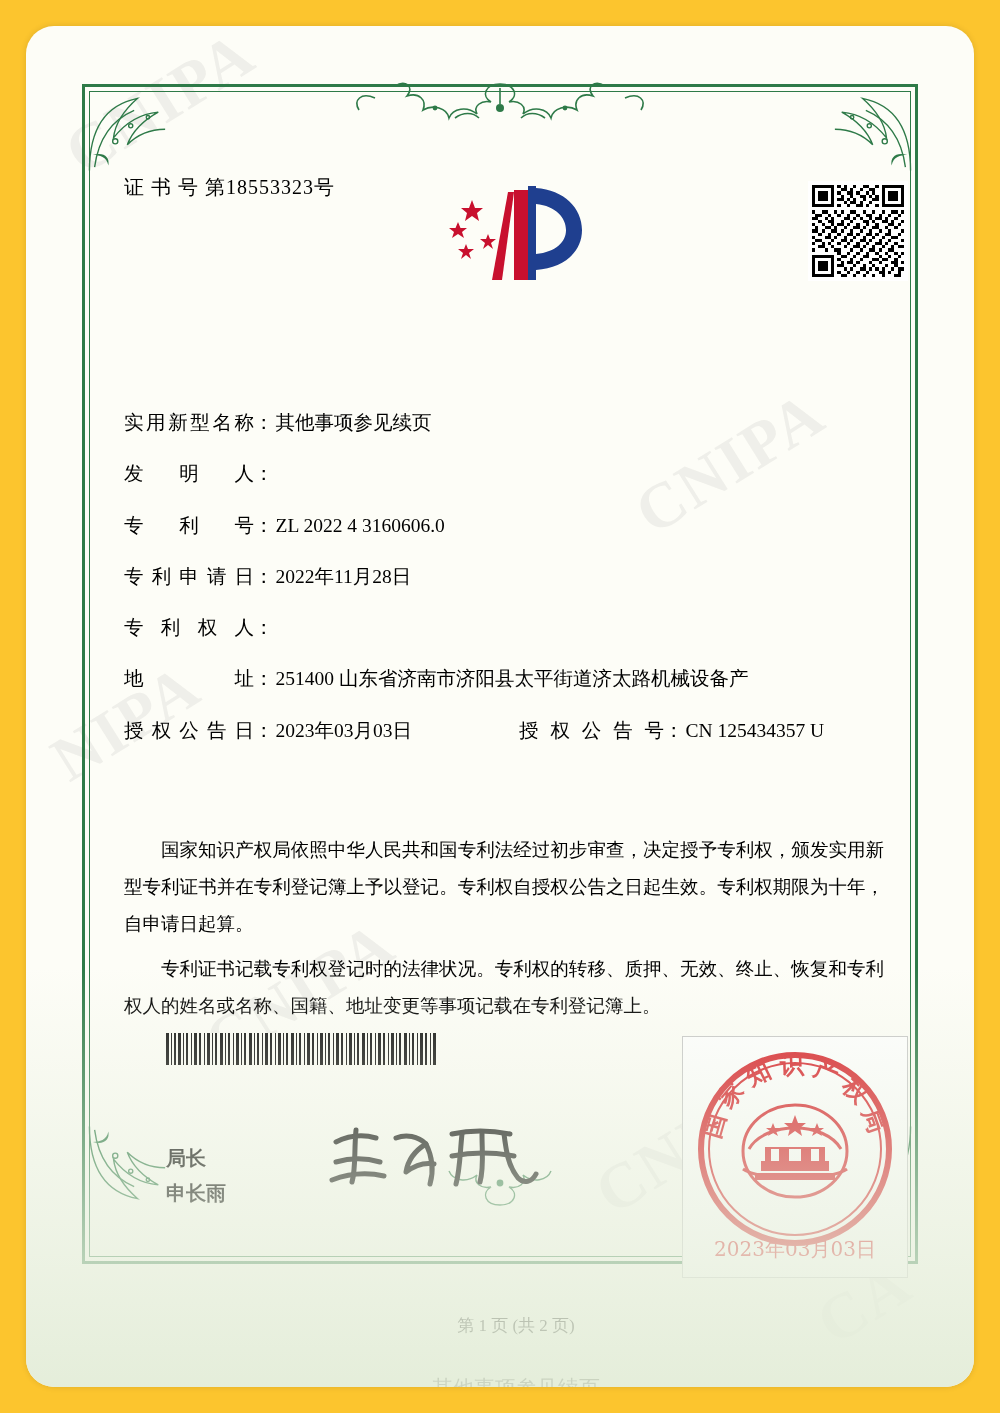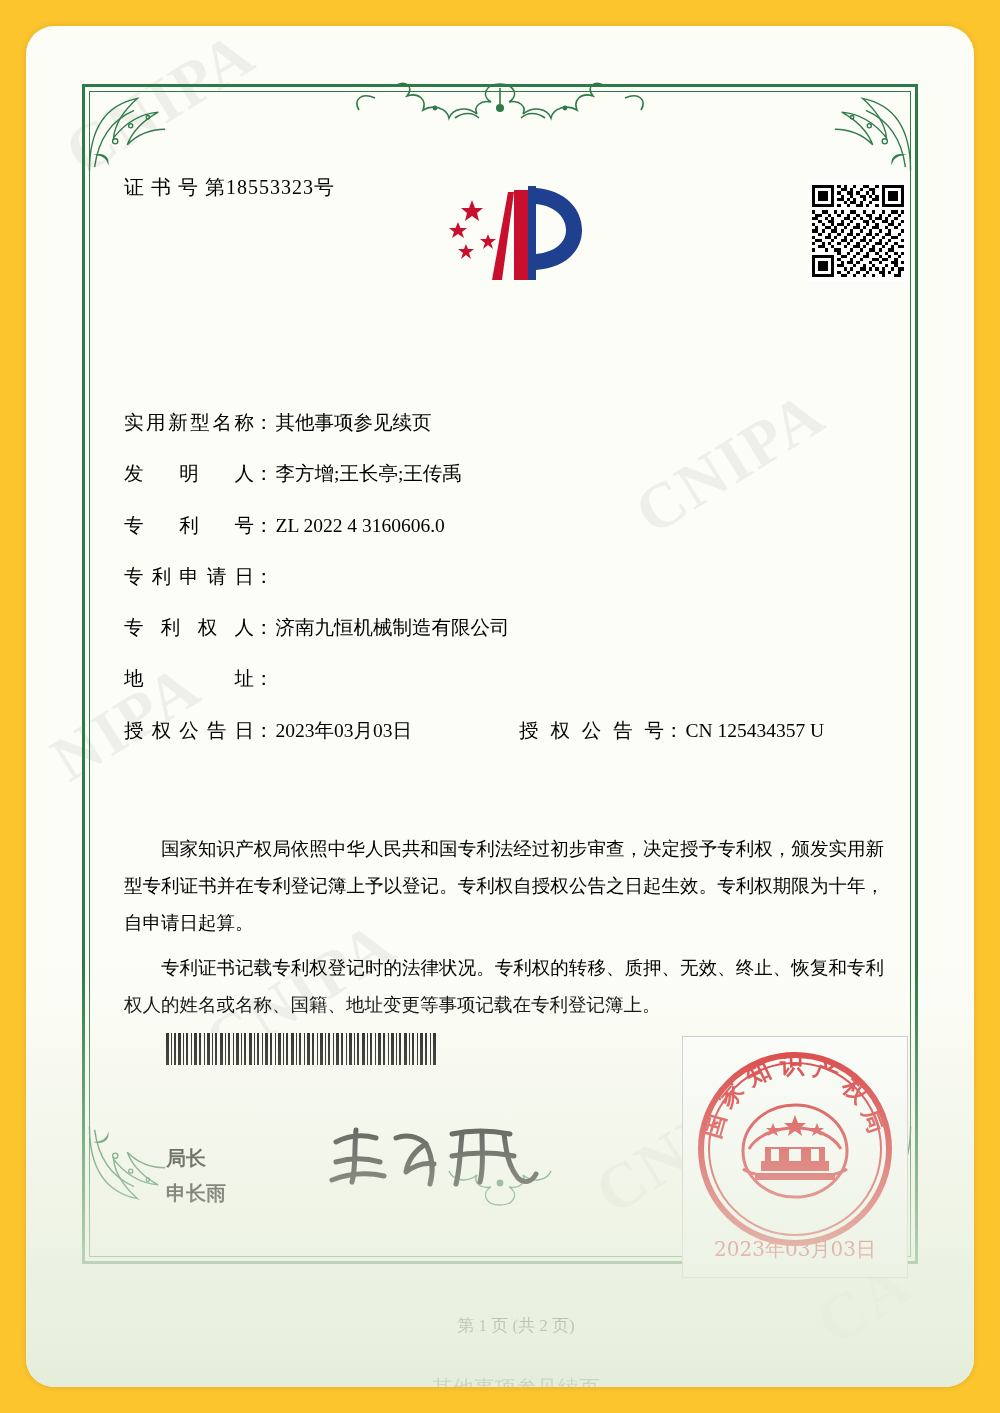--- a/index.html
+++ b/index.html
@@ -210,21 +210,20 @@
     top: 806px;
     width: 760px;
     font-size: 18.5px;
     line-height: 2.0;
     color: #000;
     text-align: justify;
   }
   .paras p {
     margin: 0 0 8px 0;
     text-indent: 2em;
-    font-family: Liberation Mono, monospace;
   }
 
   .barcode {
     position: absolute;
     left: 140px;
     top: 1007px;
     width: 272px;
     height: 32px;
   }
   .barcode svg { display: block; width: 100%; height: 100%; }
@@ -626,21 +625,20 @@
         <span class="field-value">其他事项参见续页</span>
       </div>
 
       <div class="field-row">
         <span class="field-label" style="display: flex; justify-content: space-between;">
             <span>发</span>
             <span>明</span>
             <span>人</span>
           </span>
         <span class="field-colon">：</span>
-        <span class="field-value">李方增;王长亭;王传禹</span>
       </div>
 
       <div class="field-row">
         <span class="field-label" style="display: flex; justify-content: space-between;">
             <span>专</span>
             <span>利</span>
             <span>号</span>
           </span>
         <span class="field-colon">：</span>
         <span class="field-value">ZL 2022 4 3160606.0</span>
@@ -648,40 +646,41 @@
 
       <div class="field-row">
         <span class="field-label" style="display: flex; justify-content: space-between;">
             <span>专</span>
             <span>利</span>
             <span>申</span>
             <span>请</span>
             <span>日</span>
           </span>
         <span class="field-colon">：</span>
+        <span class="field-value">2022年11月28日</span>
       </div>
 
       <div class="field-row">
         <span class="field-label" style="display: flex; justify-content: space-between;">
             <span>专</span>
             <span>利</span>
             <span>权</span>
             <span>人</span>
           </span>
         <span class="field-colon">：</span>
-        <span class="field-value">济南九恒机械制造有限公司</span>
       </div>
 
       <div class="field-row">
         <span class="field-label" style="display: flex; justify-content: space-between;">
             <span>地</span>
             <span>址</span>
           </span>
         <span class="field-colon">：</span>
         <span class="field-value">
+          <span class="cont">251400 山东省济南市济阳县太平街道济太路机械设备产</span>
         </span>
       </div>
 
       <div class="field-row row-split">
         <span class="left">
           <span class="field-label" style="display: flex; justify-content: space-between;">
               <span>授</span>
               <span>权</span>
               <span>公</span>
               <span>告</span>

